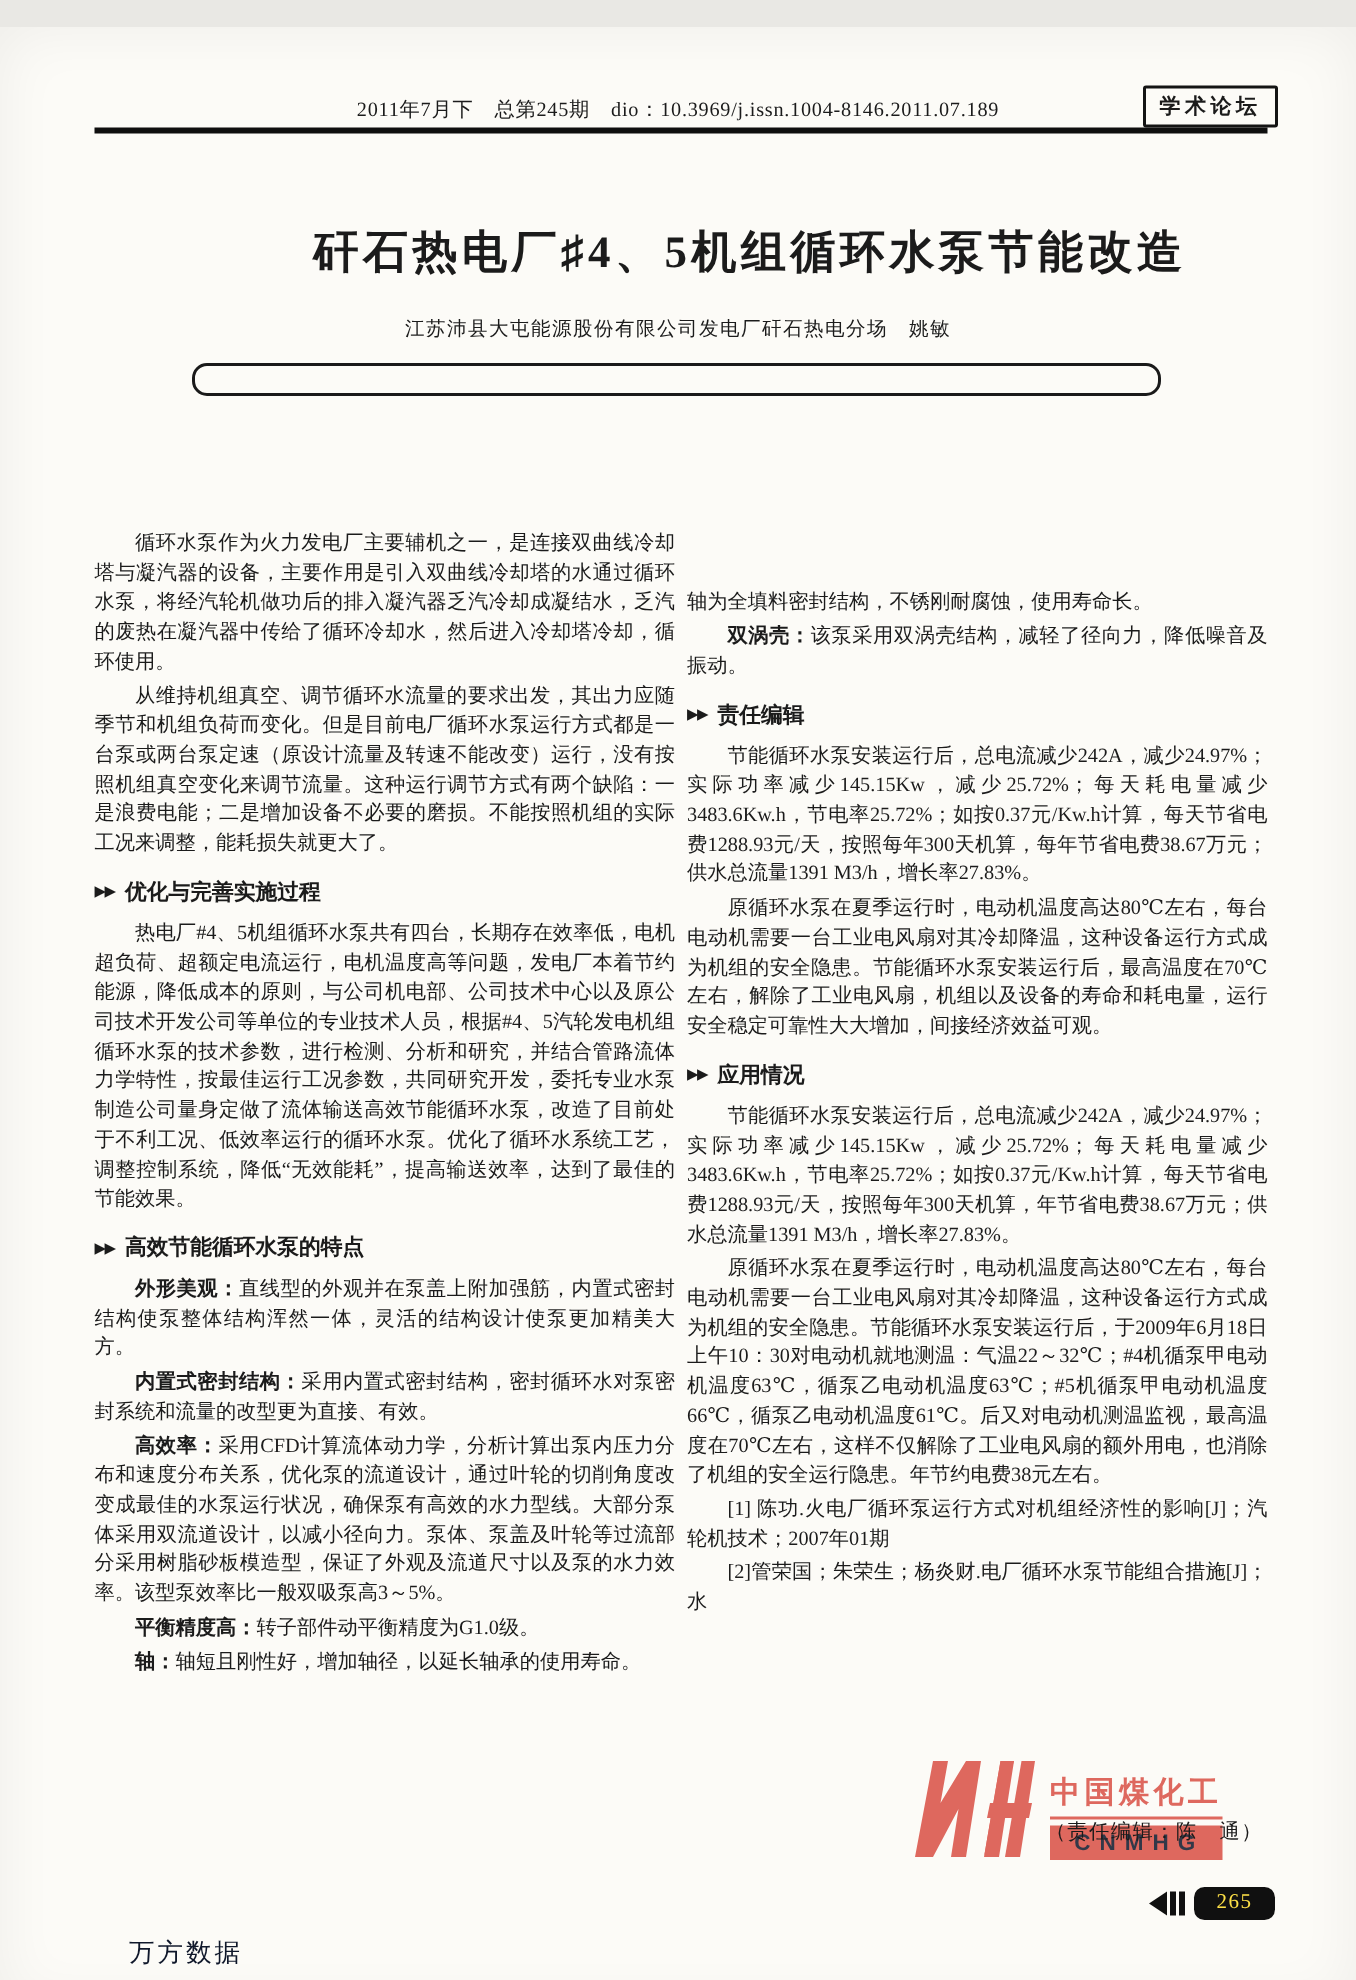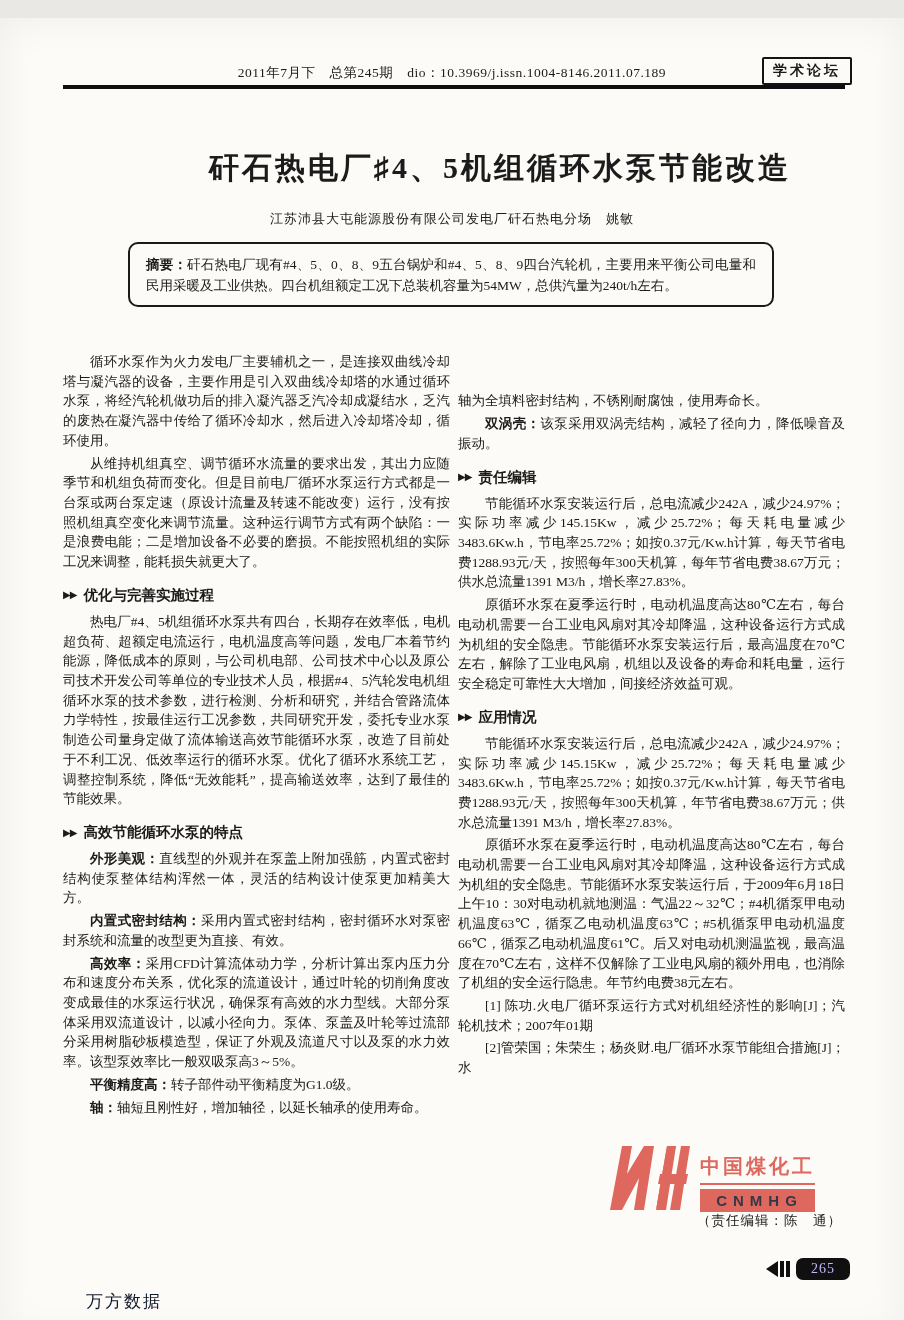--- a/index.html
+++ b/index.html
@@ -17,45 +17,44 @@
   .abstract{position:absolute;top:224px;left:128px;right:130px;padding:10px 16px 8px;border:2px solid #1a1a1a;border-radius:10px;font-size:13.5px;line-height:1.58;text-align:justify;}
   .b{font-weight:bold;}
   .cols{position:absolute;top:334px;left:63px;width:782px;display:flex;gap:8px;align-items:center;}
   .col{flex:1;min-width:0;font-size:13.5px;line-height:1.46;text-align:justify;}
   p.para{margin:0 0 3px;text-indent:2em;}
   p.noindent{text-indent:0;}
   .sec{font-weight:bold;font-size:14.5px;margin:13px 0 6px;display:flex;align-items:center;gap:7px;}
   .marker{font-size:10px;letter-spacing:-1px;line-height:1;}
   .refs{font-weight:bold;margin-top:12px;}
   .editor-note{position:absolute;top:1194px;right:62px;font-size:13.5px;font-weight:normal;letter-spacing:1px;}
-  .watermark{position:absolute;left:608px;top:1124px;display:flex;align-items:flex-end;gap:10px;opacity:.85;color:#d94f44;}
+  .watermark{position:absolute;left:608px;top:1152px;display:flex;align-items:flex-end;gap:10px;opacity:.85;color:#d94f44;}
   .wm-logo{display:block;}
   .wm-right{display:flex;flex-direction:column;}
   .wm-cn{font-size:20px;font-weight:bold;letter-spacing:3px;border-bottom:2px solid #d94f44;padding-bottom:3px;margin-bottom:4px;white-space:nowrap;}
   .wm-en{background:#d94f44;color:#0f172a;font-family:"Liberation Sans","DejaVu Sans",sans-serif;font-size:15px;font-weight:bold;letter-spacing:6px;padding:3px 8px 3px 12px;text-align:center;}
   .pagenav{position:absolute;top:1240px;right:54px;display:flex;align-items:center;}
   .tri{width:0;height:0;border-top:8px solid transparent;border-bottom:8px solid transparent;border-right:12px solid #101010;}
   .navbar{width:4px;height:16px;background:#101010;margin-left:2px;}
-  .pnum{margin-left:6px;background:#101010;color:#c4b5fd;font-size:14px;padding:3px 15px;border-radius:7px;letter-spacing:1px;}
+  .pnum{margin-left:6px;background:#101010;color:#fde047;font-size:14px;padding:3px 15px;border-radius:7px;letter-spacing:1px;}
   .wanfang{position:absolute;left:86px;top:1272px;font-size:17px;color:#0f172a;letter-spacing:2px;}
 </style>
 </head>
 <body>
 
 <div class="page">
 
   <div class="issue-line">2011年7月下　总第245期　dio：10.3969/j.issn.1004-8146.2011.07.189</div>
   <div class="badge">学术论坛</div>
   <div class="rule"></div>
 
   <h1 class="title">矸石热电厂♯4、5机组循环水泵节能改造</h1>
   <div class="authors">江苏沛县大屯能源股份有限公司发电厂矸石热电分场　姚敏</div>
 
   <div class="abstract">
-    <div><span class="b">摘要：</span><span>矸石热电厂现有#4、5、0、8、9五台锅炉和#4、5、8、9四台汽轮机，主要用来平衡公司电量和民用采暖及工业供热。四台机组额定工况下总装机容量为54MW，总供汽量为240t/h左右。</span></div>
   </div>
 
   <div class="cols">
 
     <div class="col">
       <p class="para">循环水泵作为火力发电厂主要辅机之一，是连接双曲线冷却塔与凝汽器的设备，主要作用是引入双曲线冷却塔的水通过循环水泵，将经汽轮机做功后的排入凝汽器乏汽冷却成凝结水，乏汽的废热在凝汽器中传给了循环冷却水，然后进入冷却塔冷却，循环使用。</p>
       <p class="para">从维持机组真空、调节循环水流量的要求出发，其出力应随季节和机组负荷而变化。但是目前电厂循环水泵运行方式都是一台泵或两台泵定速（原设计流量及转速不能改变）运行，没有按照机组真空变化来调节流量。这种运行调节方式有两个缺陷：一是浪费电能；二是增加设备不必要的磨损。不能按照机组的实际工况来调整，能耗损失就更大了。</p>
       <div class="sec">
         <span class="marker">▶▶</span>
         <span>优化与完善实施过程</span>

